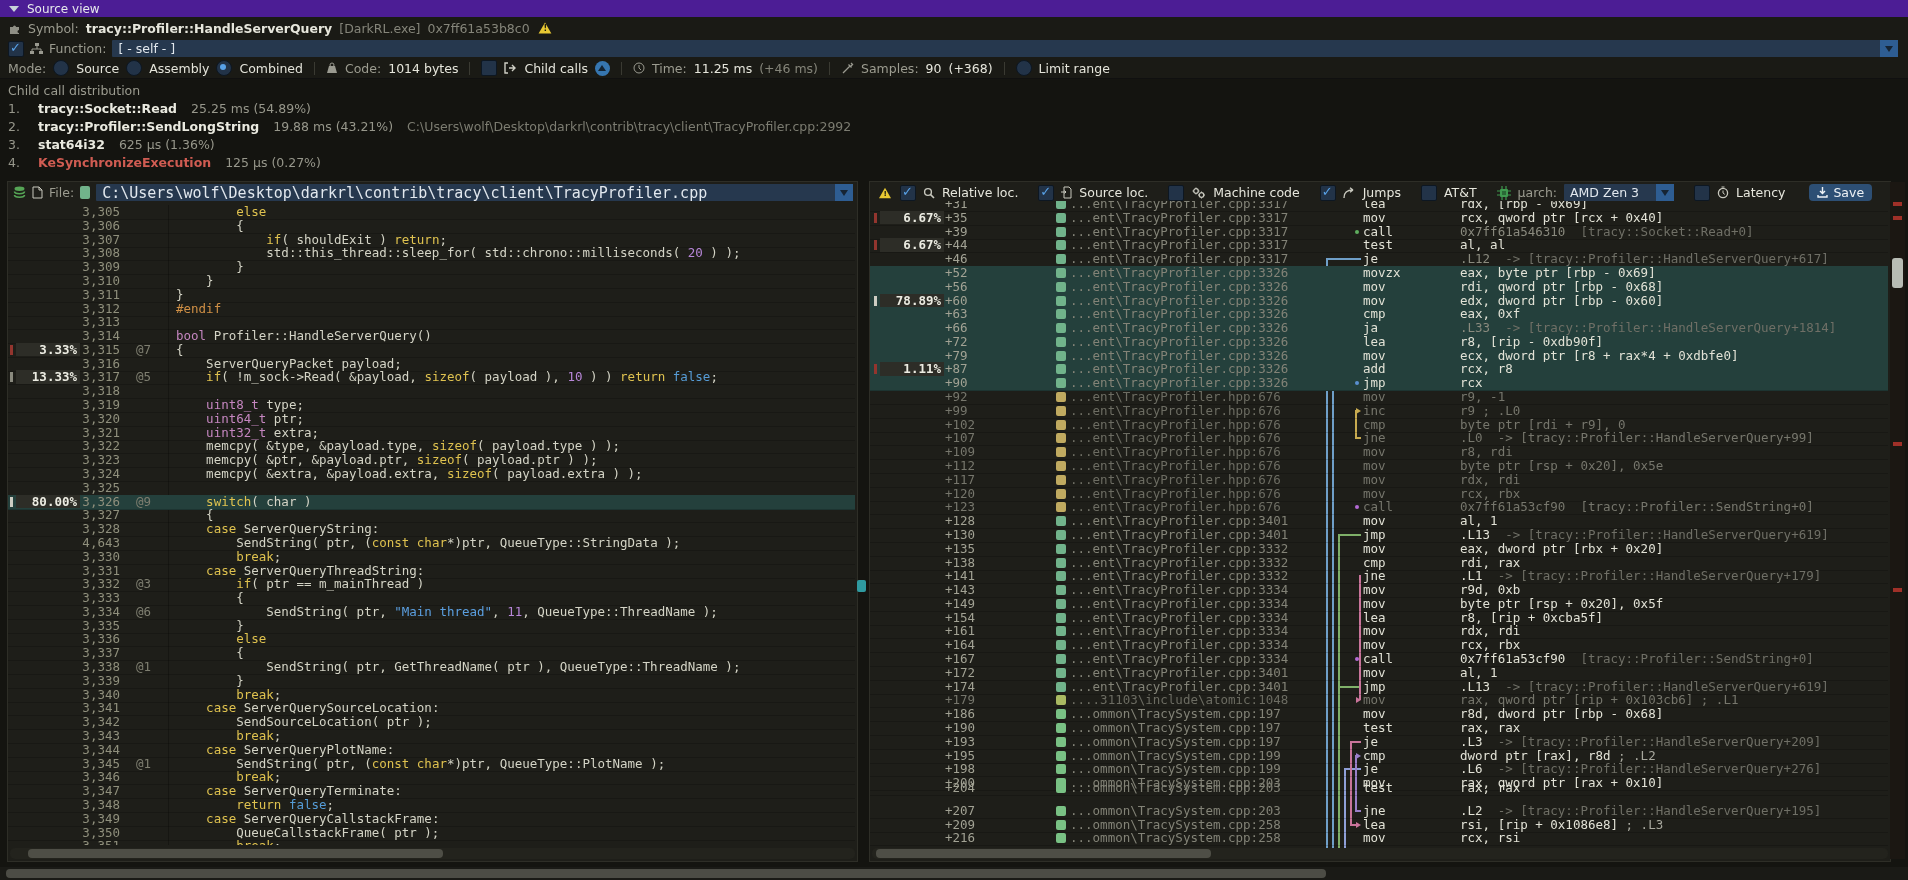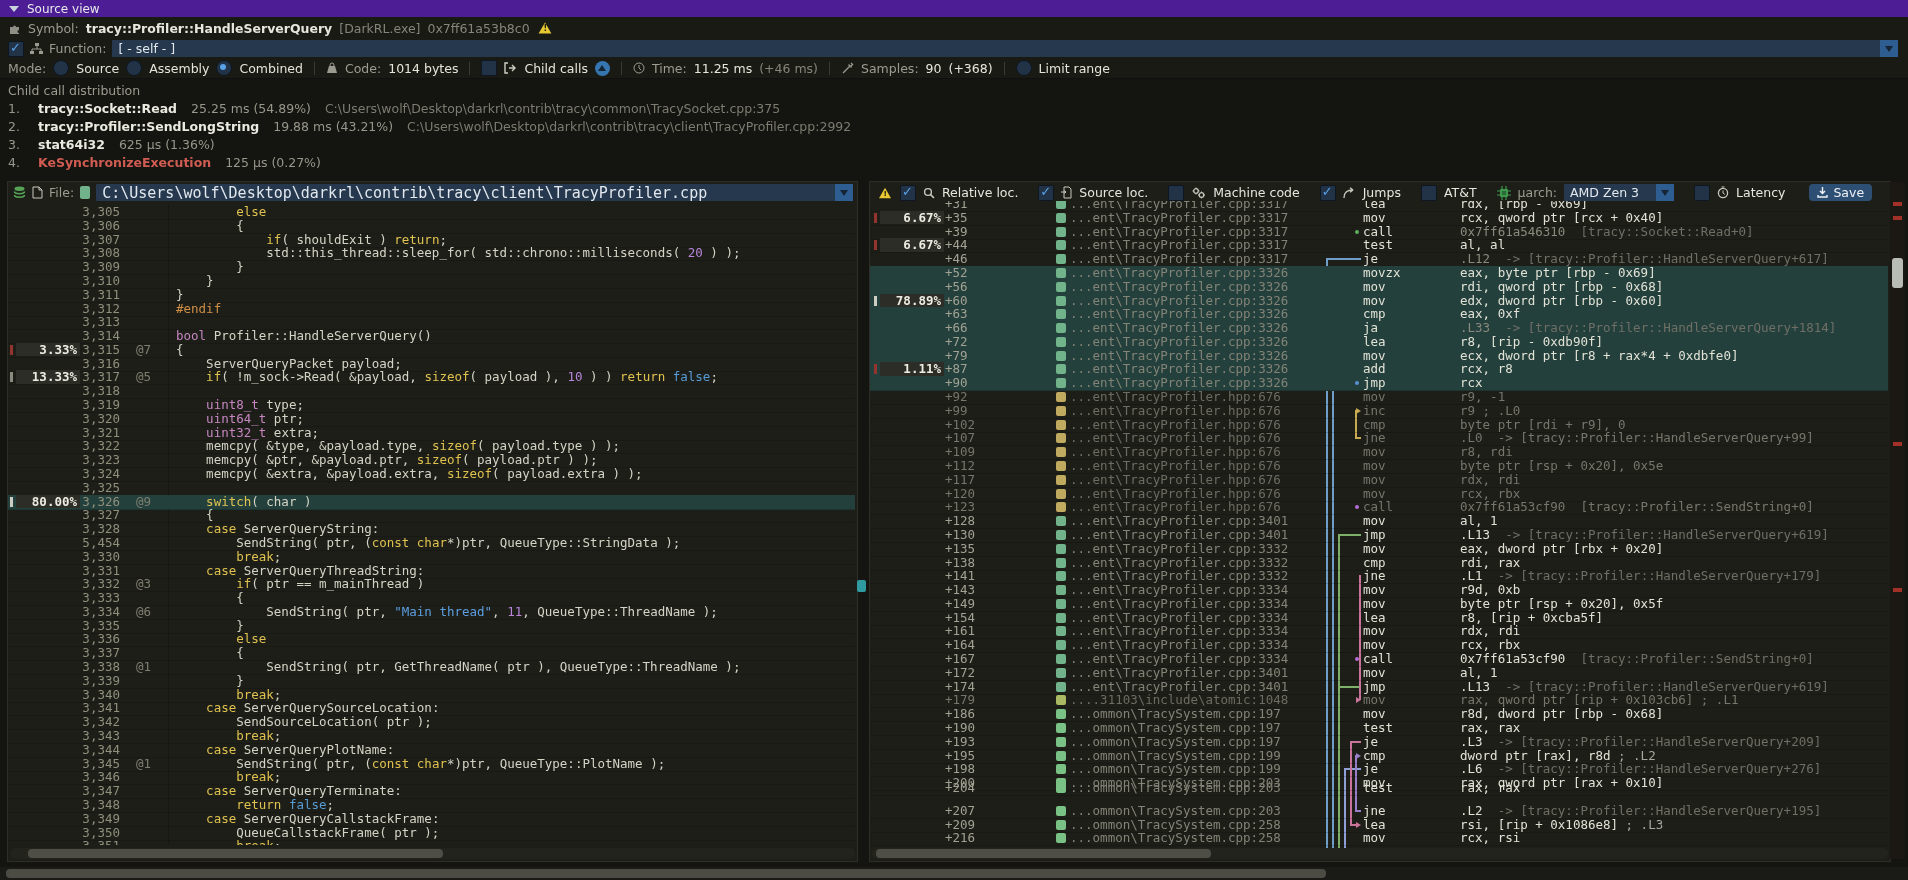--- a/index.html
+++ b/index.html
@@ -178,21 +178,21 @@
   <span class="lbl">Samples:</span>
   <span class="white">90</span>
   <span class="white">(+368)</span>
   <span class="vsep"></span>
   <span class="radio"></span>
   <span>Limit range</span>
 </div>
 
 <div id="childhdr">Child call distribution</div>
 <div id="cc-items">
-    <div class="ccitem" style="top: 101px;"><span class="ccidx">1.</span><span class="ccname">tracy::Socket::Read</span><span class="cctime">25.25 ms (54.89%)</span><span class="ccpath">C:\Users\wolf\Desktop\darkrl\contrib\tracy\common\TracySocket.cpp:375</span></div>
+    <div class="ccitem" style="top: 101px;"><span class="ccidx">1.</span><span class="ccname">tracy::Socket::Read</span><span class="cctime">25.25 ms (54.89%)</span></div>
     <div class="ccitem" style="top: 119px;"><span class="ccidx">2.</span><span class="ccname">tracy::Profiler::SendLongString</span><span class="cctime">19.88 ms (43.21%)</span><span class="ccpath">C:\Users\wolf\Desktop\darkrl\contrib\tracy\client\TracyProfiler.cpp:2992</span></div>
     <div class="ccitem" style="top: 137px;"><span class="ccidx">3.</span><span class="ccname">stat64i32</span><span class="cctime">625 µs (1.36%)</span></div>
     <div class="ccitem" style="top: 155px;"><span class="ccidx">4.</span><span class="ccname red">KeSynchronizeExecution</span><span class="cctime">125 µs (0.27%)</span></div>
   </div>
 
 <div id="srcpane" class="pane">
   <div class="filebar">
     <span class="ico">
       <svg width="13" height="14" viewBox="0 0 13 14">
           <ellipse cx="6.5" cy="2.8" rx="5" ry="2.2" fill="#56a556"></ellipse>
@@ -234,21 +234,21 @@
       <div class="srow" style="top: 193.06px;"><span class="lnum">3,319</span><span class="scode"><span class="tk-p">    </span><span class="tk-t">uint8_t</span><span class="tk-p"> type;</span></span></div>
       <div class="srow" style="top: 206.85px;"><span class="lnum">3,320</span><span class="scode"><span class="tk-p">    </span><span class="tk-t">uint64_t</span><span class="tk-p"> ptr;</span></span></div>
       <div class="srow" style="top: 220.64px;"><span class="lnum">3,321</span><span class="scode"><span class="tk-p">    </span><span class="tk-t">uint32_t</span><span class="tk-p"> extra;</span></span></div>
       <div class="srow" style="top: 234.43px;"><span class="lnum">3,322</span><span class="scode"><span class="tk-p">    memcpy( &amp;type, &amp;payload.type, </span><span class="tk-k">sizeof</span><span class="tk-p">( payload.type ) );</span></span></div>
       <div class="srow" style="top: 248.22px;"><span class="lnum">3,323</span><span class="scode"><span class="tk-p">    memcpy( &amp;ptr, &amp;payload.ptr, </span><span class="tk-k">sizeof</span><span class="tk-p">( payload.ptr ) );</span></span></div>
       <div class="srow" style="top: 262.01px;"><span class="lnum">3,324</span><span class="scode"><span class="tk-p">    memcpy( &amp;extra, &amp;payload.extra, </span><span class="tk-k">sizeof</span><span class="tk-p">( payload.extra ) );</span></span></div>
       <div class="srow" style="top: 275.8px;"><span class="lnum">3,325</span><span class="scode"></span></div>
       <div class="srow hl" style="top: 289.59px;"><div class="pbar w"></div><span class="pctchip" style="left: 8px; width: 58px;">80.00%</span><span class="lnum">3,326</span><span class="atmark">@9</span><span class="scode"><span class="tk-p">    </span><span class="tk-k">switch</span><span class="tk-p">( char )</span></span></div>
       <div class="srow" style="top: 303.38px;"><span class="lnum">3,327</span><span class="scode"><span class="tk-p">    {</span></span></div>
       <div class="srow" style="top: 317.17px;"><span class="lnum">3,328</span><span class="scode"><span class="tk-p">    </span><span class="tk-k">case</span><span class="tk-p"> ServerQueryString:</span></span></div>
-      <div class="srow" style="top: 330.96px;"><span class="lnum">5,454</span><span class="scode"><span class="tk-p">        SendString( ptr, (</span><span class="tk-k">const</span><span class="tk-p"> </span><span class="tk-k">char</span><span class="tk-p">*)ptr, QueueType::StringData );</span></span></div>
+      <div class="srow" style="top: 330.96px;"><span class="lnum">4,643</span><span class="scode"><span class="tk-p">        SendString( ptr, (</span><span class="tk-k">const</span><span class="tk-p"> </span><span class="tk-k">char</span><span class="tk-p">*)ptr, QueueType::StringData );</span></span></div>
       <div class="srow" style="top: 344.75px;"><span class="lnum">3,330</span><span class="scode"><span class="tk-p">        </span><span class="tk-k">break</span><span class="tk-p">;</span></span></div>
       <div class="srow" style="top: 358.54px;"><span class="lnum">3,331</span><span class="scode"><span class="tk-p">    </span><span class="tk-k">case</span><span class="tk-p"> ServerQueryThreadString:</span></span></div>
       <div class="srow" style="top: 372.33px;"><span class="lnum">3,332</span><span class="atmark">@3</span><span class="scode"><span class="tk-p">        </span><span class="tk-k">if</span><span class="tk-p">( ptr == m_mainThread )</span></span></div>
       <div class="srow" style="top: 386.12px;"><span class="lnum">3,333</span><span class="scode"><span class="tk-p">        {</span></span></div>
       <div class="srow" style="top: 399.91px;"><span class="lnum">3,334</span><span class="atmark">@6</span><span class="scode"><span class="tk-p">            SendString( ptr, </span><span class="tk-s">"Main thread"</span><span class="tk-p">, </span><span class="tk-n">11</span><span class="tk-p">, QueueType::ThreadName );</span></span></div>
       <div class="srow" style="top: 413.7px;"><span class="lnum">3,335</span><span class="scode"><span class="tk-p">        }</span></span></div>
       <div class="srow" style="top: 427.49px;"><span class="lnum">3,336</span><span class="scode"><span class="tk-p">        </span><span class="tk-k">else</span></span></div>
       <div class="srow" style="top: 441.28px;"><span class="lnum">3,337</span><span class="scode"><span class="tk-p">        {</span></span></div>
       <div class="srow" style="top: 455.07px;"><span class="lnum">3,338</span><span class="atmark">@1</span><span class="scode"><span class="tk-p">            SendString( ptr, GetThreadName( ptr ), QueueType::ThreadName );</span></span></div>
       <div class="srow" style="top: 468.86px;"><span class="lnum">3,339</span><span class="scode"><span class="tk-p">        }</span></span></div>

